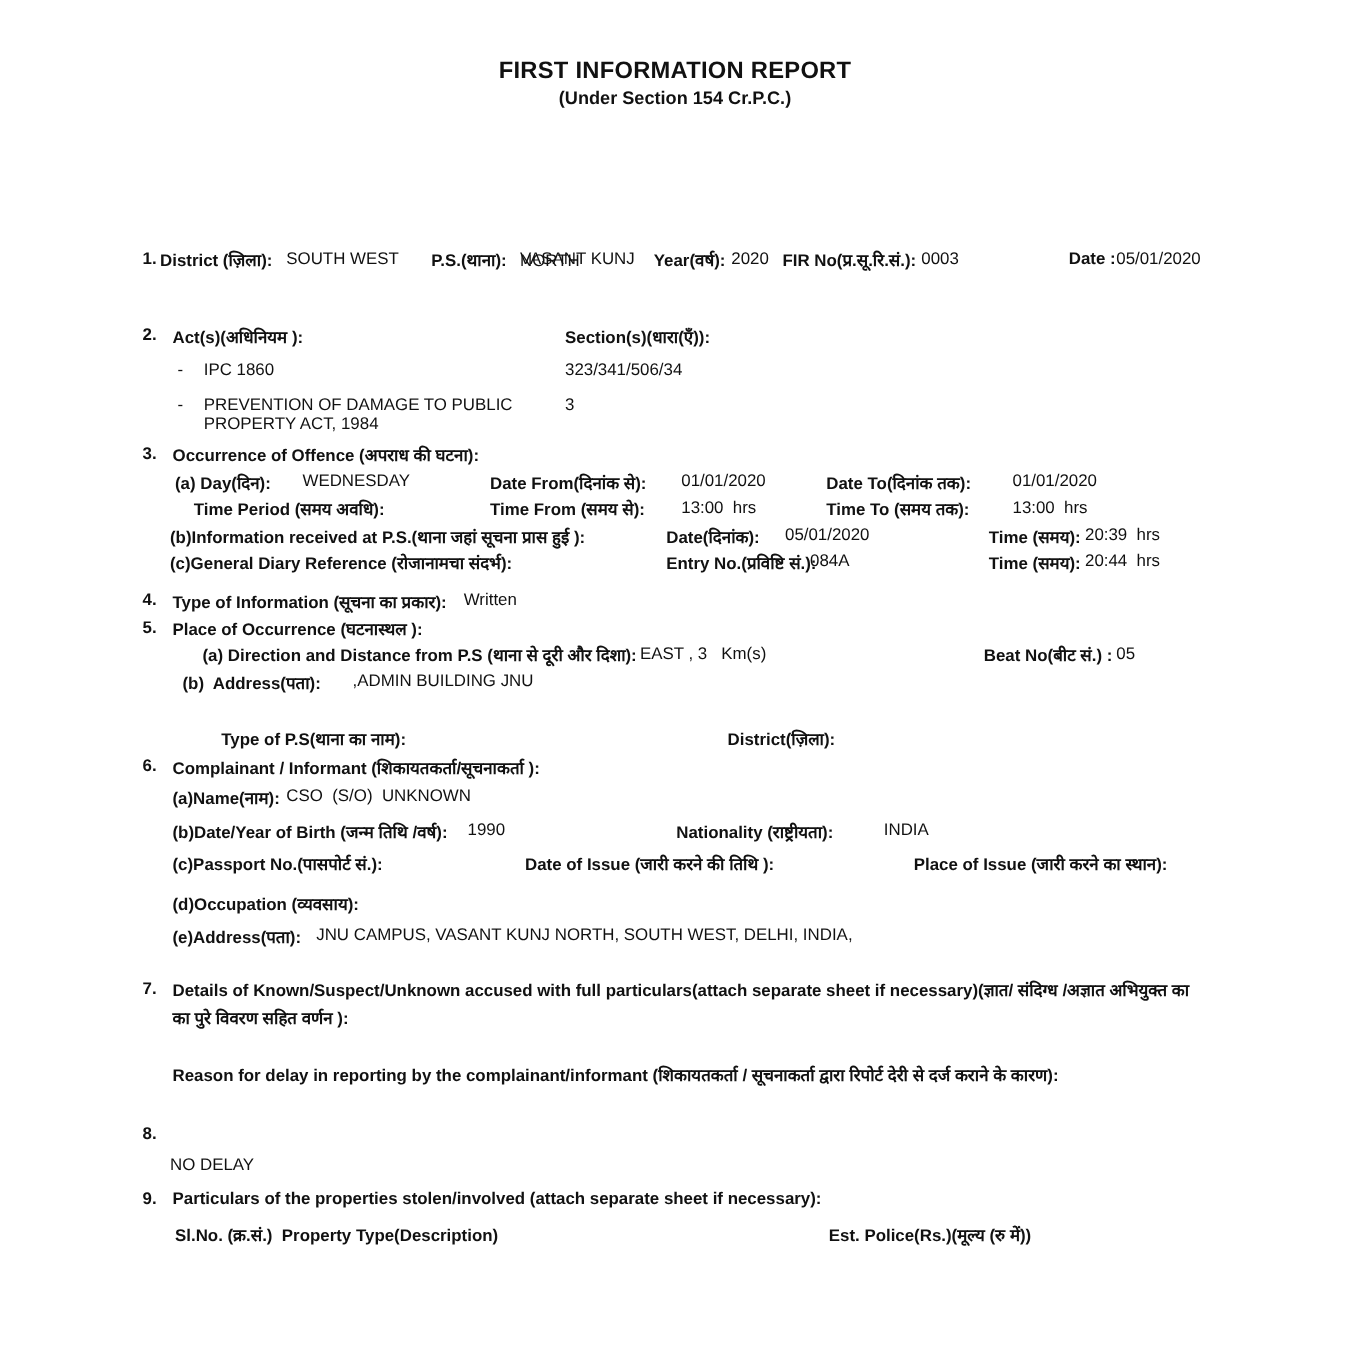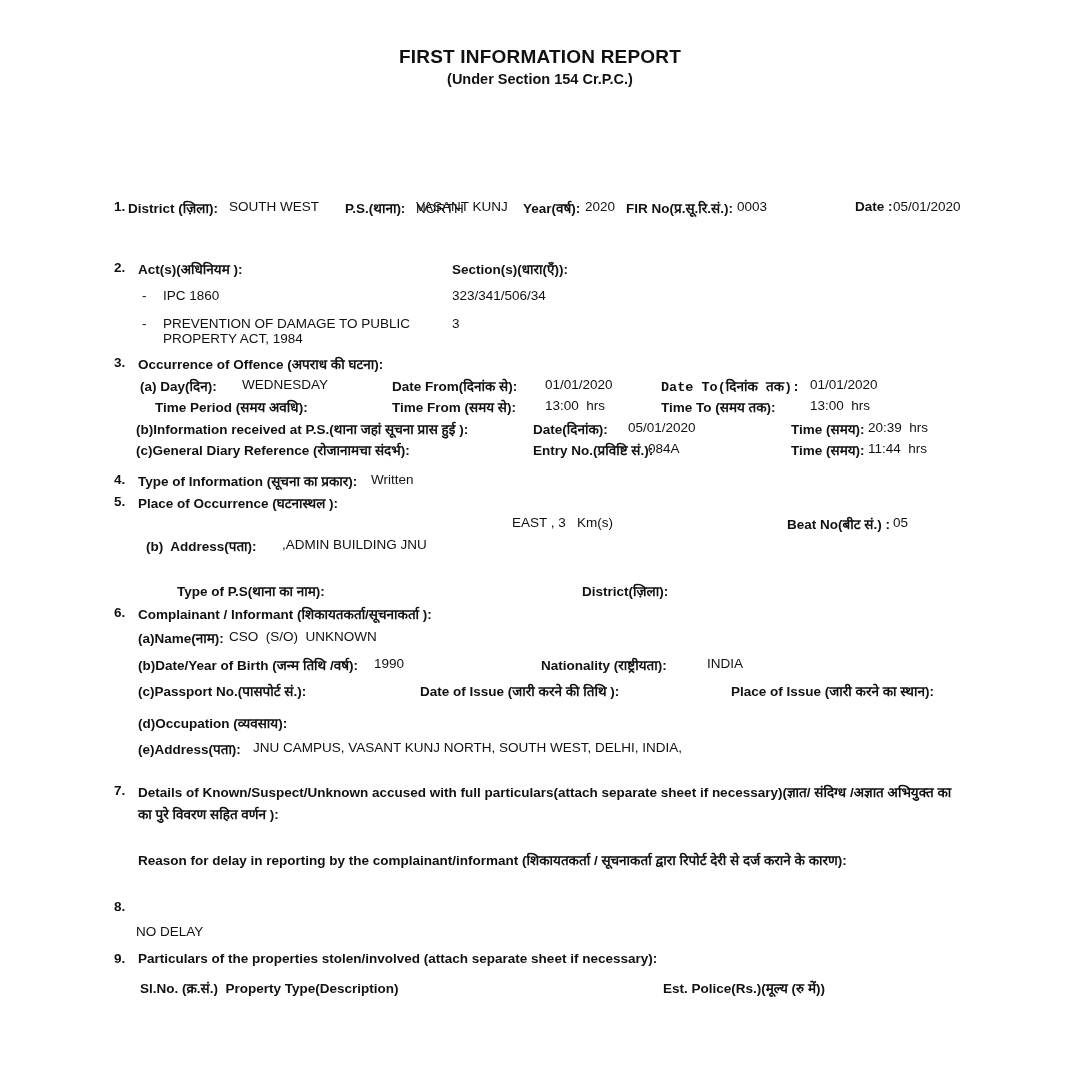--- a/index.html
+++ b/index.html
@@ -92,49 +92,50 @@
   <div class="abs val" style="left:163px; top:331px;">PROPERTY ACT, 1984</div>
   <div class="abs val" style="left:452px; top:316px;">3</div>
 
   <div class="abs num" style="left:114px; top:355px;">3.</div>
   <div class="abs lbl" style="left:138px; top:355px;">Occurrence of Offence (अपराध की घटना):</div>
 
   <div class="abs lbl" style="left:140px; top:377px;">(a) Day(दिन):</div>
   <div class="abs val" style="left:242px; top:377px;">WEDNESDAY</div>
   <div class="abs lbl" style="left:392px; top:377px;">Date From(दिनांक से):</div>
   <div class="abs val" style="left:545px; top:377px;">01/01/2020</div>
-  <div class="abs lbl" style="left:661px; top:377px;font-family:Liberation Mono, monospace;">Date To(दिनांक तक):</div>
+  <div class="abs lbl" style="left:661px; top:377px;">Date To(दिनांक तक):</div>
   <div class="abs val" style="left:810px; top:377px;">01/01/2020</div>
 
   <div class="abs lbl" style="left:155px; top:398px;">Time Period (समय अवधि):</div>
   <div class="abs val" style="left:330px; top:398px;"></div>
   <div class="abs lbl" style="left:392px; top:398px;">Time From (समय से):</div>
   <div class="abs val" style="left:545px; top:398px;">13:00  hrs</div>
   <div class="abs lbl" style="left:661px; top:398px;">Time To (समय तक):</div>
   <div class="abs val" style="left:810px; top:398px;">13:00  hrs</div>
 
   <div class="abs lbl" style="left:136px; top:420px;">(b)Information received at P.S.(थाना जहां सूचना प्रास हुई ):</div>
   <div class="abs lbl" style="left:533px; top:420px;">Date(दिनांक):</div>
   <div class="abs val" style="left:628px; top:420px;">05/01/2020</div>
   <div class="abs lbl" style="left:791px; top:420px;">Time (समय):</div>
   <div class="abs val" style="left:868px; top:420px;">20:39  hrs</div>
 
   <div class="abs lbl" style="left:136px; top:441px;">(c)General Diary Reference (रोजानामचा संदर्भ):</div>
   <div class="abs lbl" style="left:533px; top:441px;">Entry No.(प्रविष्टि सं.):</div>
   <div class="abs val" style="left:648px; top:441px;">084A</div>
   <div class="abs lbl" style="left:791px; top:441px;">Time (समय):</div>
-  <div class="abs val" style="left:868px; top:441px;">11:44  hrs</div>
+  <div class="abs val" style="left:868px; top:441px;">20:44  hrs</div>
 
   <div class="abs num" style="left:114px; top:472px;">4.</div>
   <div class="abs lbl" style="left:138px; top:472px;">Type of Information (सूचना का प्रकार):</div>
   <div class="abs val" style="left:371px; top:472px;">Written</div>
 
   <div class="abs num" style="left:114px; top:494px;">5.</div>
   <div class="abs lbl" style="left:138px; top:494px;">Place of Occurrence (घटनास्थल ):</div>
 
+  <div class="abs lbl" style="left:162px; top:515px;">(a) Direction and Distance from P.S (थाना से दूरी और दिशा):</div>
   <div class="abs val" style="left:512px; top:515px;">EAST , 3   Km(s)</div>
   <div class="abs lbl" style="left:787px; top:515px;">Beat No(बीट सं.) :</div>
   <div class="abs val" style="left:893px; top:515px;">05</div>
 
   <div class="abs lbl" style="left:146px; top:537px;">(b)  Address(पता):</div>
   <div class="abs val" style="left:282px; top:537px;">,ADMIN BUILDING JNU</div>
 
 
   <div class="abs lbl" style="left:177px; top:582px;">Type of P.S(थाना का नाम):</div>
   <div class="abs val" style="left:345px; top:582px;"></div>

